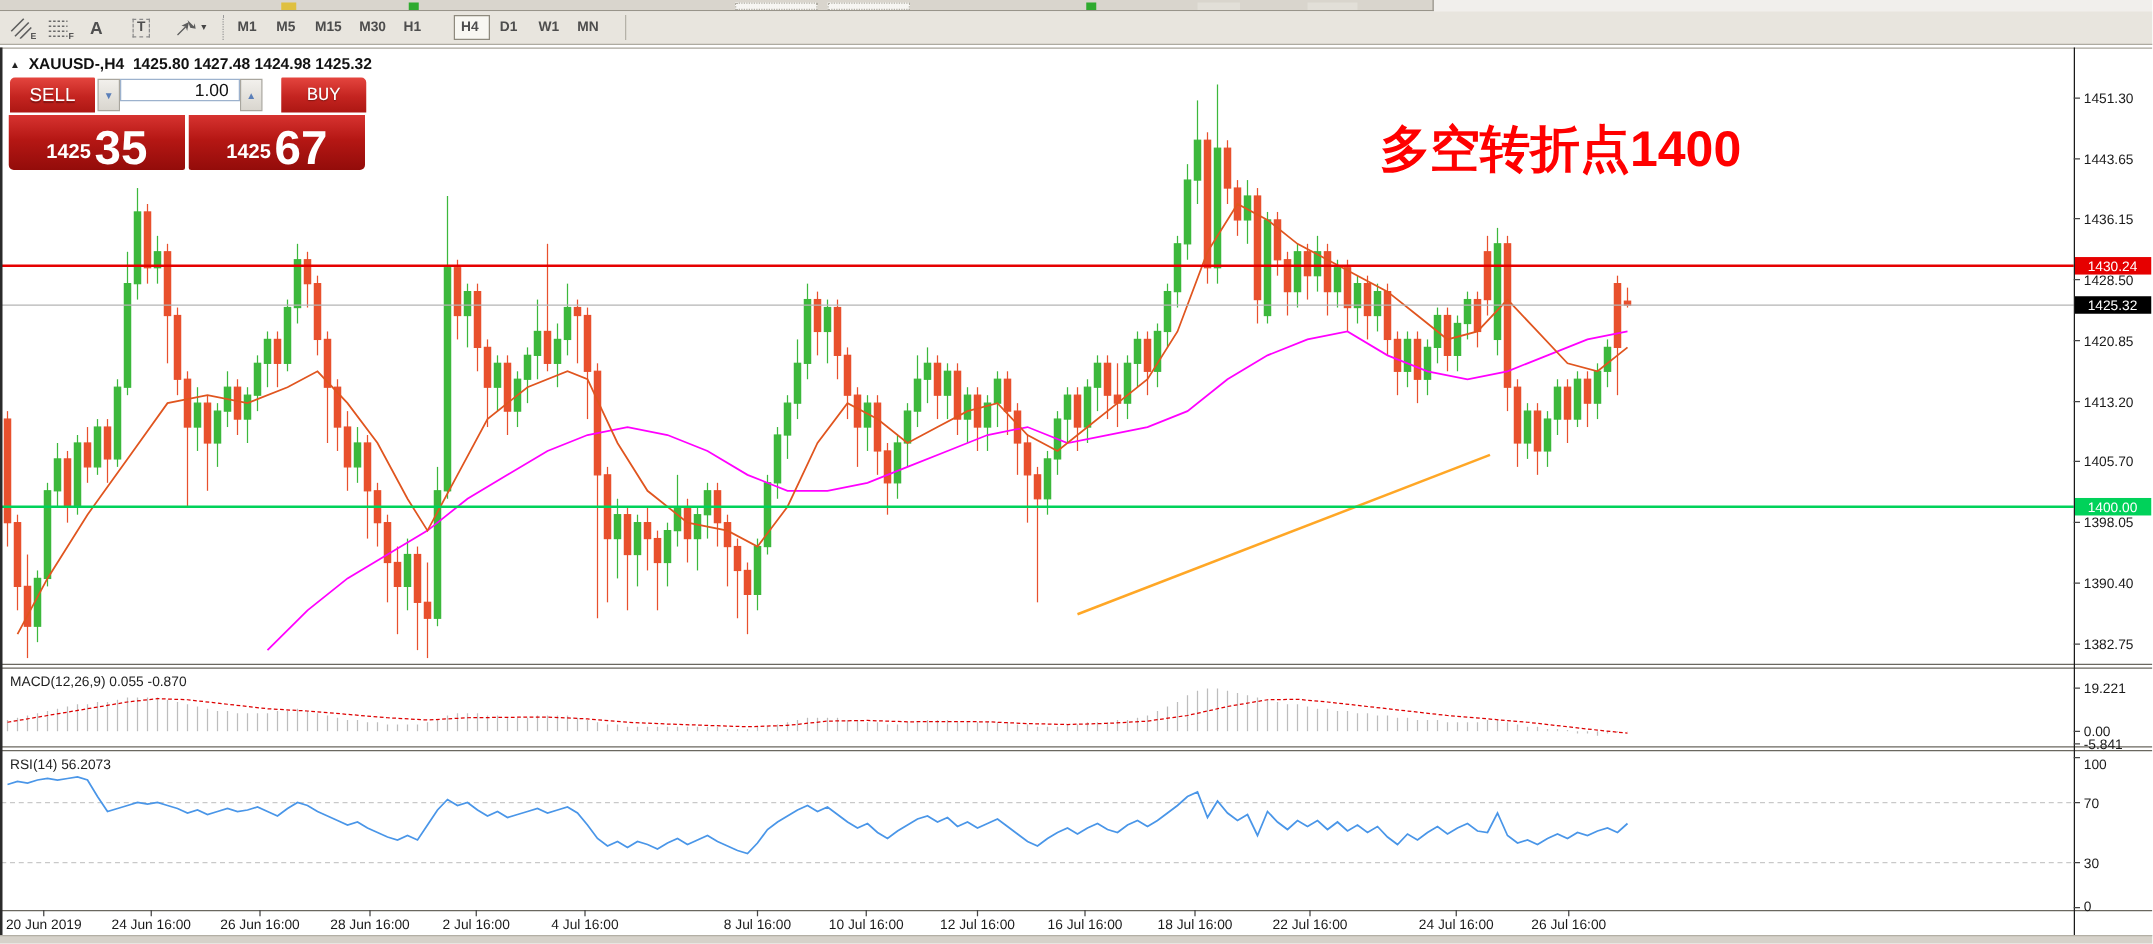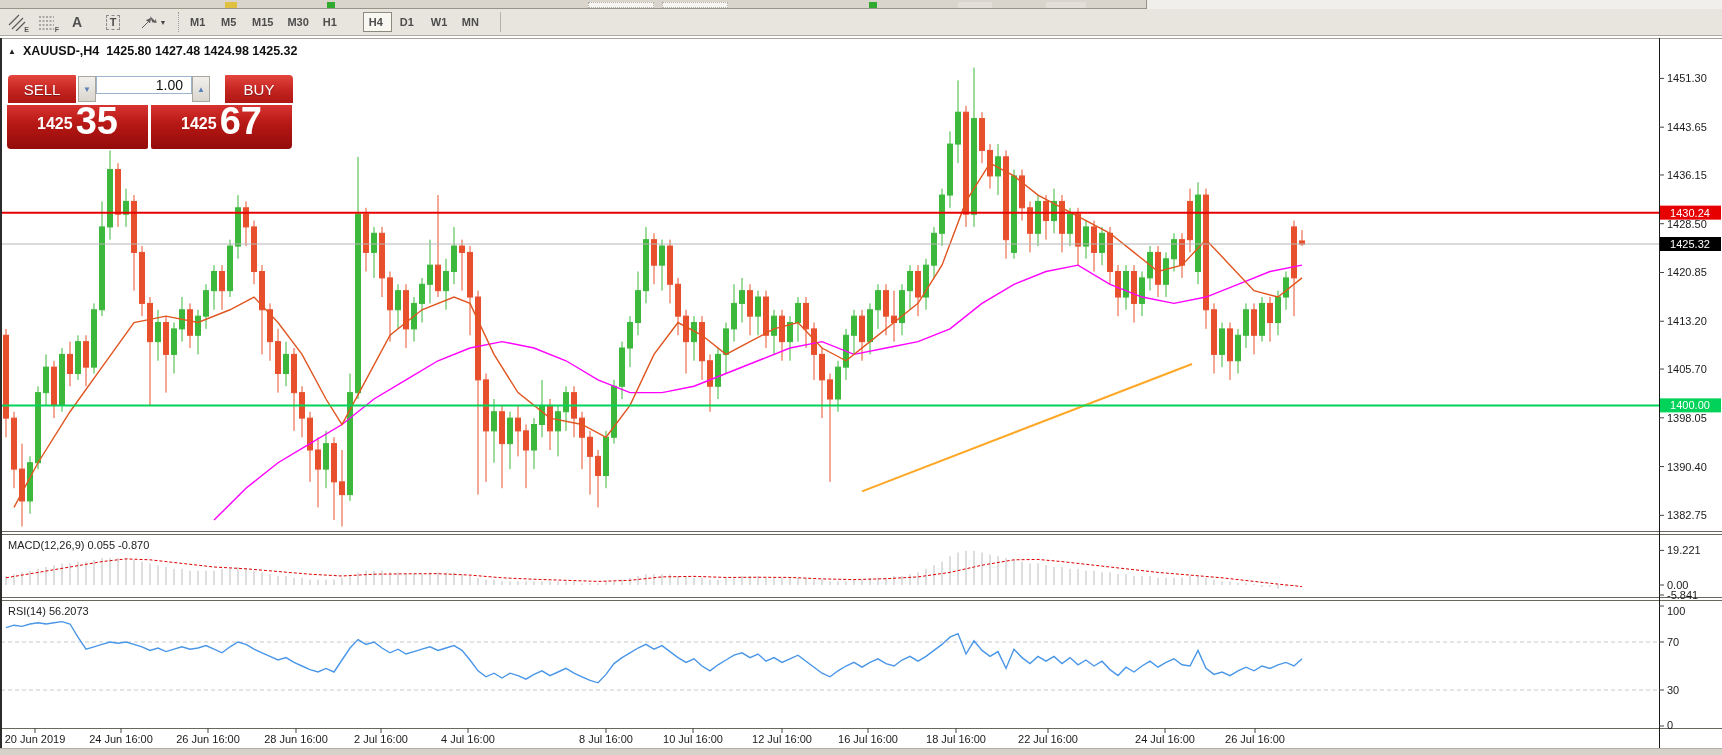--- a/index.html
+++ b/index.html
@@ -31,39 +31,39 @@
 
   
   svg.chart { position:absolute; left:0; top:0; z-index:1; }
 
   
   .chart-title { position:absolute; left:8px; top:44px; z-index:2; font-size:12.5px; font-weight:700;
                  color:#111; display:flex; align-items:center; gap:7px; }
   .chart-title .tri { font-size:8px; color:#222; }
 
   
-  .trade-widget { position:absolute; left:6px; top:75px; width:287px; height:74px; z-index:2; }
+  .trade-widget { position:absolute; left:6px; top:62px; width:287px; height:74px; z-index:2; }
   .tw-row1 { position:absolute; left:0; top:0; width:287px; height:28px; }
   .tw-sell,.tw-buy { position:absolute; top:0; height:28px; width:68px;
       background:linear-gradient(180deg,#e4453e 0%,#c42420 55%,#ad1713 100%);
       color:#fff; font-size:15px; display:flex; align-items:center; justify-content:center;
       cursor:pointer; text-shadow:0 1px 1px rgba(0,0,0,.35); }
   .tw-sell { left:2px; border-radius:4px 1px 0 0; }
-  .tw-buy  { left:219px; border-radius:1px 4px 0 0; }
+  .tw-buy  { left:219px; border-radius:1px 4px 0 0;font-family:Liberation Mono, monospace; }
   .tw-spin { position:absolute; top:1px; height:26px; width:18px; background:linear-gradient(#f2f0ec,#d9d6cf);
              border:1px solid #a9a69e; display:flex; align-items:center; justify-content:center; cursor:pointer; }
   .tw-spin .sc { font-size:8px; color:#5b7fb9; }
   .tw-spin-down { left:72px; }
   .tw-spin-up { left:186px; }
   .tw-vol { position:absolute; left:90px; top:1px; width:96px; height:18px; border:1px solid #9db2cd;
             background:#fff; font-size:14px; text-align:right; padding-right:8px;
             font-family:"Liberation Sans", sans-serif; color:#111; }
   .tw-row2 { position:absolute; left:0; top:30px; width:287px; height:44px; }
   .tw-price { position:absolute; top:0; height:44px; color:#fff; display:flex; align-items:flex-end;
-              justify-content:center; padding-bottom:11px; cursor:pointer;
+              justify-content:center; padding-bottom:0; cursor:pointer;
               background:linear-gradient(180deg,#d73330 0%,#b51714 45%,#930c0a 100%); }
   .tw-bid { left:1px; width:141px; border-radius:0 0 2px 4px; }
   .tw-ask { left:145px; width:141px; border-radius:0 0 4px 2px; }
   .tw-small { font-size:16px; font-weight:700; margin:0 3px 5px 0; }
   .tw-big { font-size:38px; font-weight:600; line-height:0.9; }
 
   
   .annotation { position:absolute; left:1104px; top:92px; z-index:2; font-size:40px; font-weight:700;
                 white-space:nowrap; }
 
@@ -769,15 +769,16 @@
         <span class="tw-small">1425</span>
         <span class="tw-big">35</span>
       </div>
       <div class="tw-price tw-ask">
         <span class="tw-small">1425</span>
         <span class="tw-big">67</span>
       </div>
     </div>
   </div>
 
+  <div class="annotation" style="color: rgb(255, 0, 0);">多空转折点1400</div>
 
   <div class="bottom-strip"></div>
 </div>
 
 </body></html>

